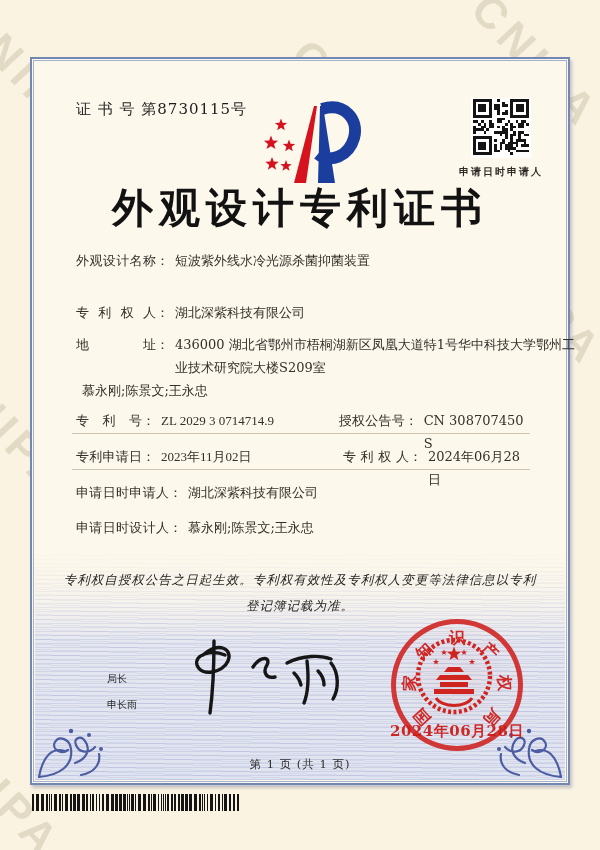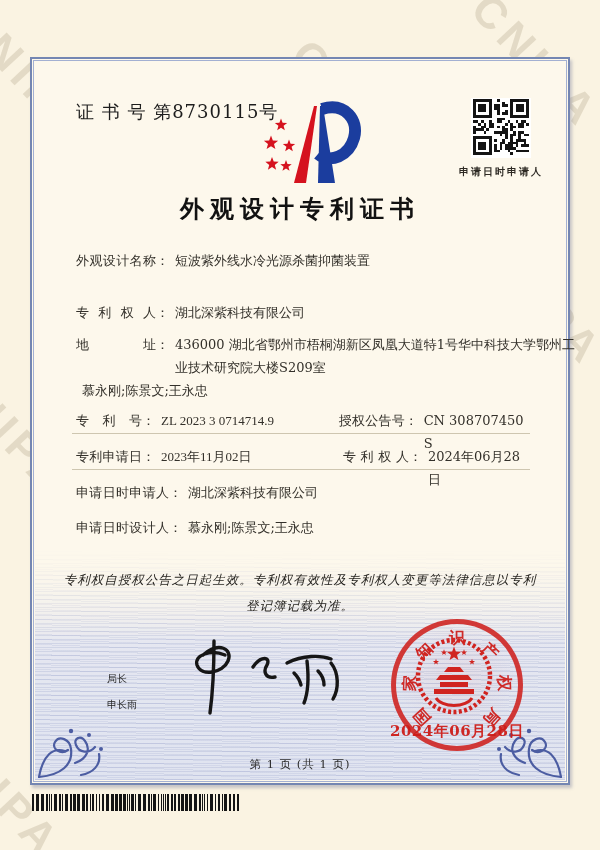--- a/index.html
+++ b/index.html
@@ -26,28 +26,28 @@
   .frame-inner-line{position:absolute;inset:1px;border:1px solid #a3b0d2;pointer-events:none;}
   .guilloche{
     position:absolute;left:3px;right:3px;bottom:3px;height:230px;
     background-image:
       repeating-linear-gradient(0deg, rgba(122,134,188,.20) 0 1px, rgba(0,0,0,0) 1px 4px),
       repeating-linear-gradient(2deg, rgba(122,134,188,.14) 0 1px, rgba(0,0,0,0) 1px 5px),
       linear-gradient(180deg, rgba(228,230,242,0) 0%, rgba(225,228,241,.85) 40%, rgba(222,226,240,.95) 100%);
     -webkit-mask-image:linear-gradient(180deg, transparent 0%, #000 40%);
     mask-image:linear-gradient(180deg, transparent 0%, #000 40%);
   }
-  .cert-no{position:absolute;left:44px;top:41px;font-size:18px;letter-spacing:1px;color:#1d1d1d;}
+  .cert-no{position:absolute;left:44px;top:41px;font-size:15px;letter-spacing:1px;color:#1d1d1d;}
   .logo{position:absolute;left:210px;top:34px;width:120px;height:96px;}
   .qr-wrap{position:absolute;left:424px;top:39px;width:90px;text-align:center;}
   .qr-box{width:58px;height:58px;margin:0 auto;background:#fff;padding:1px;}
   .qr-label{margin-top:7px;font-size:10px;letter-spacing:2px;font-weight:700;}
   .doc-title{
     position:absolute;left:0;right:0;top:122px;text-align:center;
-    font-size:24px;font-weight:700;letter-spacing:6px;color:#121212;margin-top:12px;
+    font-size:41px;font-weight:700;letter-spacing:6px;color:#121212;
   }
   .fields{position:absolute;left:44px;right:40px;top:0;font-size:13px;color:#33302a;}
   .frow{position:absolute;left:0;display:flex;align-items:flex-start;line-height:23px;}
   .lbl{white-space:nowrap;}
   .lbl-in{display:inline-block;text-align:justify;text-align-last:justify;}
   .w6{width:80px;} .w5{width:66px;} .w7{width:93px;}
   .val{margin-left:6px;}
   .val-wrap{margin-left:6px;width:404px;}
   .col2{display:flex;}
   .cell1{width:262px;display:flex;font-family:Liberation Serif, serif;} .cell2{display:flex;margin-left:12px;}
@@ -258,21 +258,21 @@
       <span class="lbl"><span class="lbl-in w6">地址</span>：</span>
       <span class="val-wrap">436000 湖北省鄂州市梧桐湖新区凤凰大道特1号华中科技大学鄂州工业技术研究院大楼S209室</span>
     </div>
     <div class="frow" style="top:320px;">
       <span class="val">慕永刚;陈景文;王永忠</span>
     </div>
 
     <div class="frow col2" style="top:350px;">
       <span class="cell1">
         <span class="lbl"><span class="lbl-in w5">专利号</span>：</span>
-        <span class="val">ZL 2023 3 0714714.9</span>
+        <span class="val">ZL 2029 3 0714714.9</span>
       </span>
       <span class="cell2">
         <span class="lbl"><span class="lbl-in w5">授权公告号</span>：</span>
         <span class="val">CN 308707450 S</span>
       </span>
     </div>
     <div class="frow col2" style="top:386px;">
       <span class="cell1">
         <span class="lbl"><span class="lbl-in w5">专利申请日</span>：</span>
         <span class="val">2023年11月02日</span>

